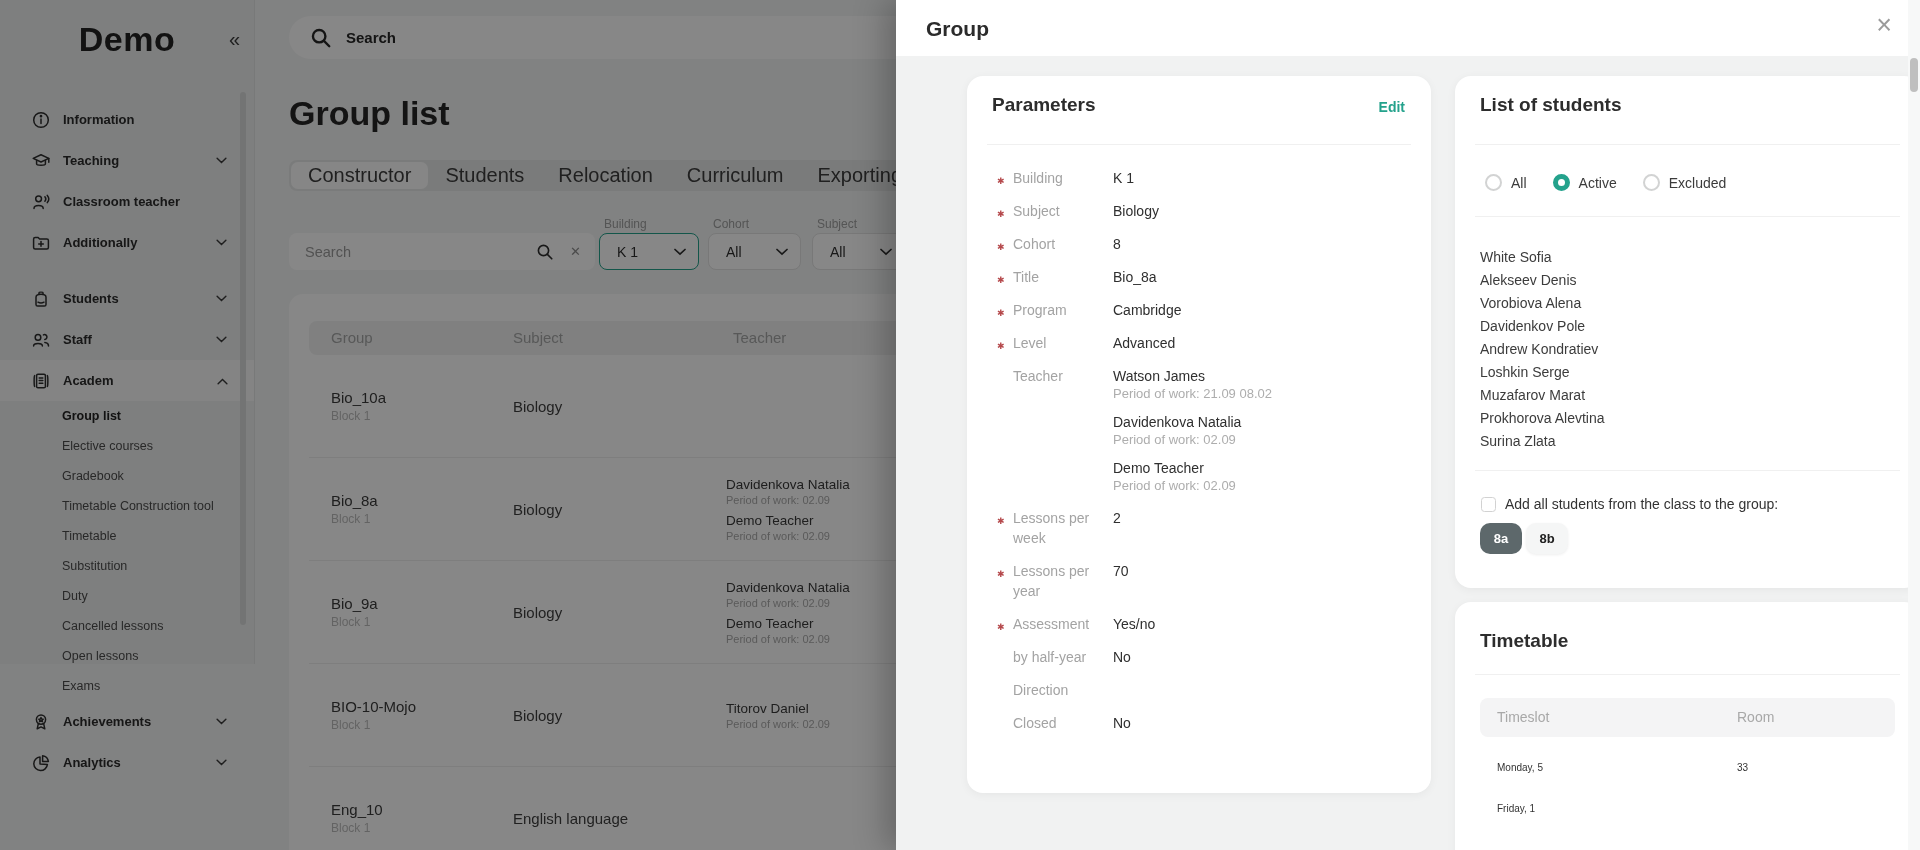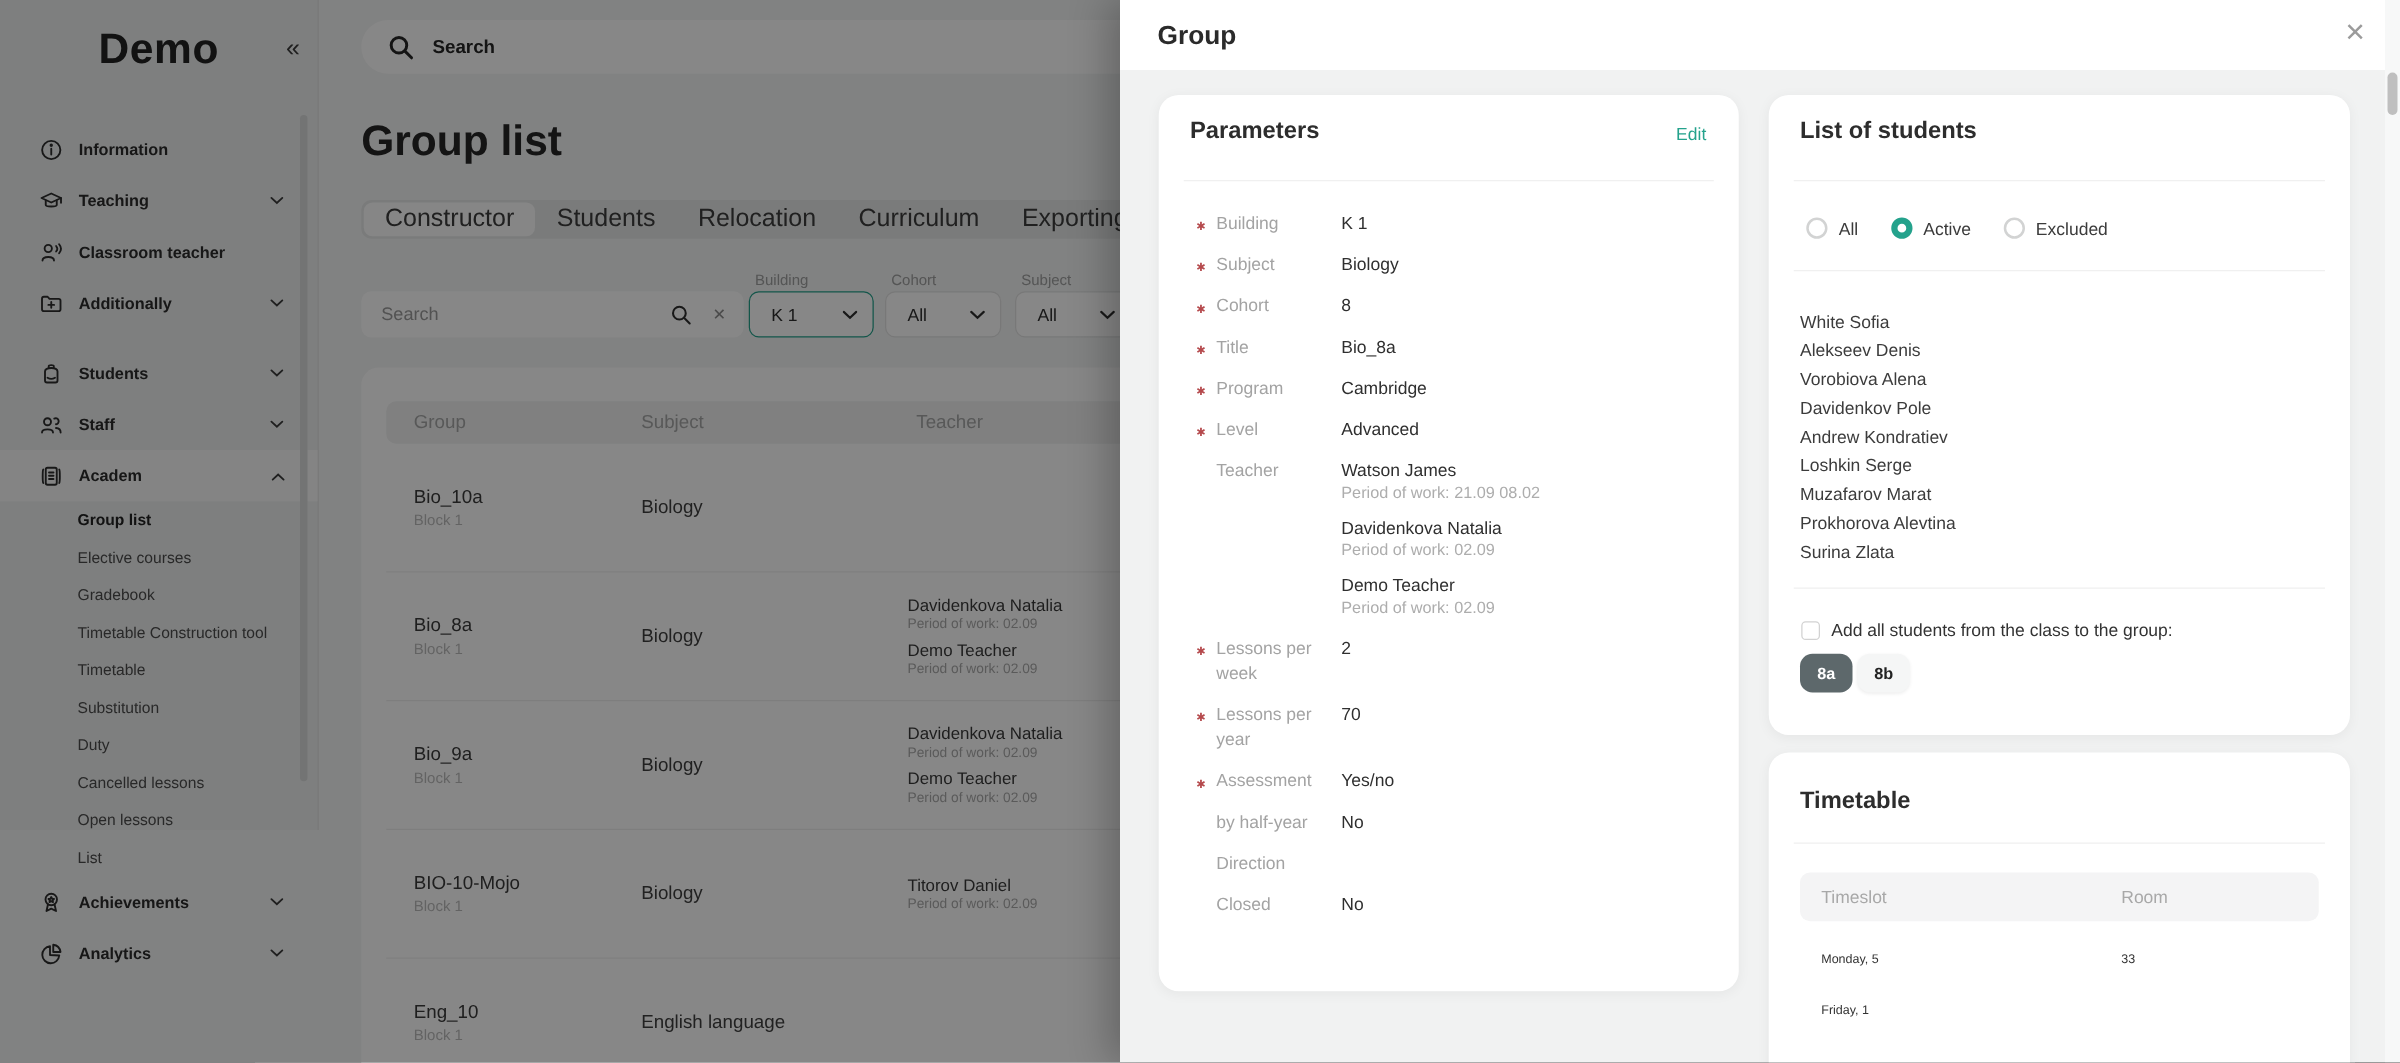--- a/index.html
+++ b/index.html
@@ -60,26 +60,26 @@
   .tper { font-size:11px; color:#ababab; margin-top:2px; }
 
   
   .scrim { position:absolute; inset:0; background:rgba(0,0,0,.47); z-index:40; }
 
   
   .drawer { position:absolute; left:896px; top:0; width:1024px; height:850px; background:#f1f2f2; z-index:50; box-shadow:-10px 0 30px rgba(0,0,0,.25); }
   .drawer-head { position:absolute; left:0; top:0; width:100%; height:56px; background:#fff; }
   .drawer-title { position:absolute; left:30px; top:17px; font-size:21px; font-weight:bold; color:#2b2b2b; }
   .drawer-close { position:absolute; right:28px; top:12px; font-size:27px; font-weight:300; color:#9b9b9b; cursor:pointer; line-height:1; }
-  .card { position:absolute; background:#fff; border-radius:16px; box-shadow:0 2px 10px rgba(0,0,0,.05); }
+  .card { position:absolute; background:#fff; border-radius:16px; box-shadow:0 2px 10px rgba(0,0,0,.05);margin-left:40px; }
   .card-title { position:absolute; left:25px; top:18px; font-size:19px; font-weight:bold; color:#2d2d2d; }
   .card-div { position:absolute; left:20px; right:20px; height:1px; background:#f0f0f0; }
 
   #card-params { left:31px; top:76px; width:464px; height:717px; }
-  .edit-link { position:absolute; right:26px; top:23px; font-size:14px; font-weight:400; color:#24a28c; cursor:pointer; }
+  .edit-link { position:absolute; right:26px; top:23px; font-size:14px; font-weight:700; color:#24a28c; cursor:pointer; }
   .params-body { position:absolute; left:46px; right:20px; top:92px; }
   .prow { display:flex; margin-bottom:13px; }
   .prow.gap-top { margin-top:14px; }
   .plabel { position:relative; width:100px; flex:0 0 100px; font-size:14px; line-height:20px; color:#a3a3a3; }
   .req { position:absolute; left:-16px; top:3px; font-size:9px; color:#b5494c; }
   .pvals { flex:1; min-height:20px; }
   .pval { font-size:14px; line-height:20px; color:#2f2f2f; }
   .psub { font-size:13px; line-height:16px; color:#adadad; margin-bottom:10px; }
   .pvals .pval:last-child + .psub,.psub:last-child { margin-bottom:0; }
 
@@ -222,21 +222,21 @@
         </div>
         <div class="sub-item active">Group list</div>
         <div class="sub-item">Elective courses</div>
         <div class="sub-item">Gradebook</div>
         <div class="sub-item">Timetable Construction tool</div>
         <div class="sub-item">Timetable</div>
         <div class="sub-item">Substitution</div>
         <div class="sub-item">Duty</div>
         <div class="sub-item">Cancelled lessons</div>
         <div class="sub-item">Open lessons</div>
-        <div class="sub-item">List</div>
+        <div class="sub-item">Exams</div>
         <div class="nav-item">
           <span class="nav-ico">
             <svg viewBox="0 0 20 20" fill="none" stroke="currentColor" stroke-width="1.5" stroke-linejoin="round" stroke-linecap="round">
               <circle cx="10" cy="7.6" r="4.6"></circle>
               <path d="M7.4 11.4 L6.2 16.8 L10 14.9 L13.8 16.8 L12.6 11.4"></path>
               <path d="M10 5.6 l0.7 1.4 1.5 0.2 -1.1 1 0.3 1.5 -1.4 -0.7 -1.4 0.7 0.3 -1.5 -1.1 -1 1.5 -0.2 Z"></path>
             </svg>
           </span>
           <span class="nav-label">Achievements</span>
           <span class="nav-chev">

